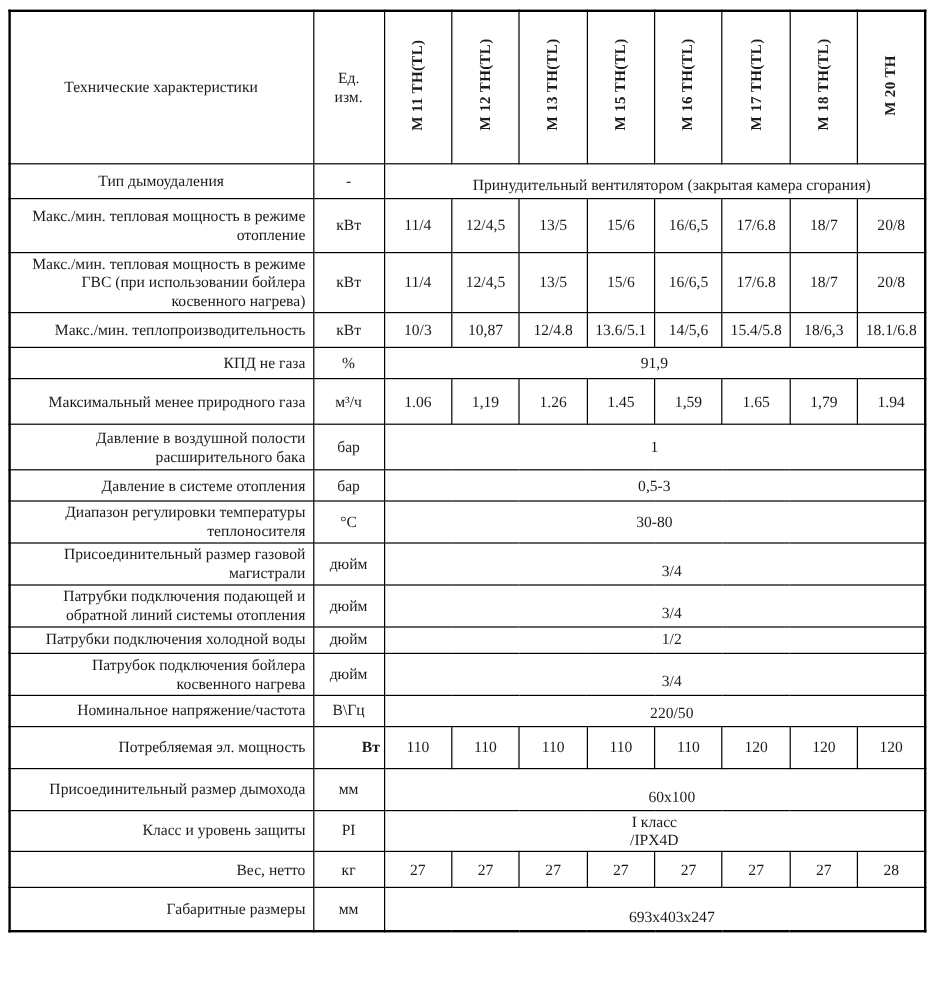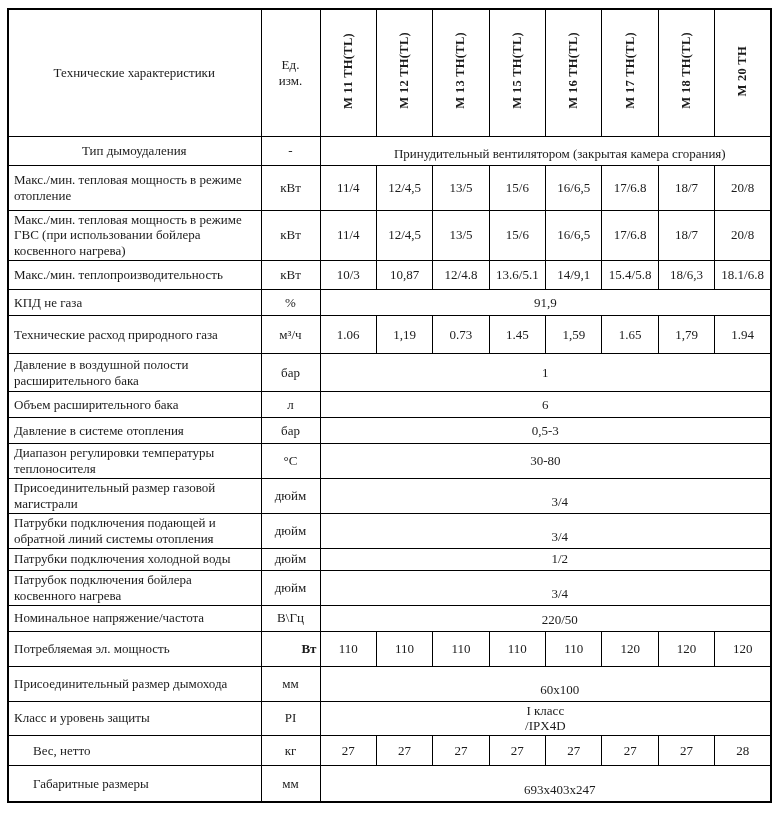--- a/index.html
+++ b/index.html
@@ -23,21 +23,21 @@
   }
   td {
     border: 1px solid #000;
     font-size: 13px;
     line-height: 1.22;
     padding: 1px 3px;
     overflow: hidden;
     vertical-align: middle;
   }
   td.label-cell {
-    text-align: left;
+    text-align: right;
     padding-left: 5px;
     padding-right: 6px;
   }
   td.center { text-align: center; }
   td.indent { padding-left: 24px; }
   td.unit-cell, td.value-cell {
     text-align: center;
   }
   td.vbottom {
     vertical-align: bottom;
@@ -117,52 +117,47 @@
           <td class="value-cell">18/7</td>
           <td class="value-cell">20/8</td>
         </tr>
         <tr style="height: 29px;">
           <td class="label-cell">Макс./мин.  теплопроизводительность</td>
           <td class="unit-cell">кВт</td>
           <td class="value-cell">10/3</td>
           <td class="value-cell">10,87</td>
           <td class="value-cell">12/4.8</td>
           <td class="value-cell">13.6/5.1</td>
-          <td class="value-cell">14/9,1</td>
+          <td class="value-cell">14/5,6</td>
           <td class="value-cell">15.4/5.8</td>
           <td class="value-cell">18/6,3</td>
           <td class="value-cell">18.1/6.8</td>
         </tr>
         <tr style="height: 26px;">
           <td class="label-cell">КПД не газа</td>
           <td class="unit-cell">%</td>
           <td class="value-cell prewrap" colspan="8">91,9</td>
         </tr>
         <tr style="height: 38px;">
-          <td class="label-cell">Технические  расход природного газа</td>
+          <td class="label-cell">Максимальный  менее природного газа</td>
           <td class="unit-cell">м³/ч</td>
           <td class="value-cell">1.06</td>
           <td class="value-cell">1,19</td>
-          <td class="value-cell">0.73</td>
+          <td class="value-cell">1.26</td>
           <td class="value-cell">1.45</td>
           <td class="value-cell">1,59</td>
           <td class="value-cell">1.65</td>
           <td class="value-cell">1,79</td>
           <td class="value-cell">1.94</td>
         </tr>
         <tr style="height: 38px;">
           <td class="label-cell">Давление в воздушной полости расширительного бака</td>
           <td class="unit-cell">бар</td>
           <td class="value-cell prewrap" colspan="8">1</td>
         </tr>
-        <tr style="height: 26px;">
-          <td class="label-cell">Объем расширительного бака</td>
-          <td class="unit-cell">л</td>
-          <td class="value-cell prewrap" colspan="8">6</td>
-        </tr>
         <tr style="height: 26px; margin-left: 11px;">
           <td class="label-cell">Давление в системе отопления</td>
           <td class="unit-cell">бар</td>
           <td class="value-cell prewrap" colspan="8">0,5-3</td>
         </tr>
         <tr style="height: 35px;">
           <td class="label-cell">Диапазон регулировки температуры теплоносителя</td>
           <td class="unit-cell">°С</td>
           <td class="value-cell prewrap" colspan="8">30-80</td>
         </tr>

